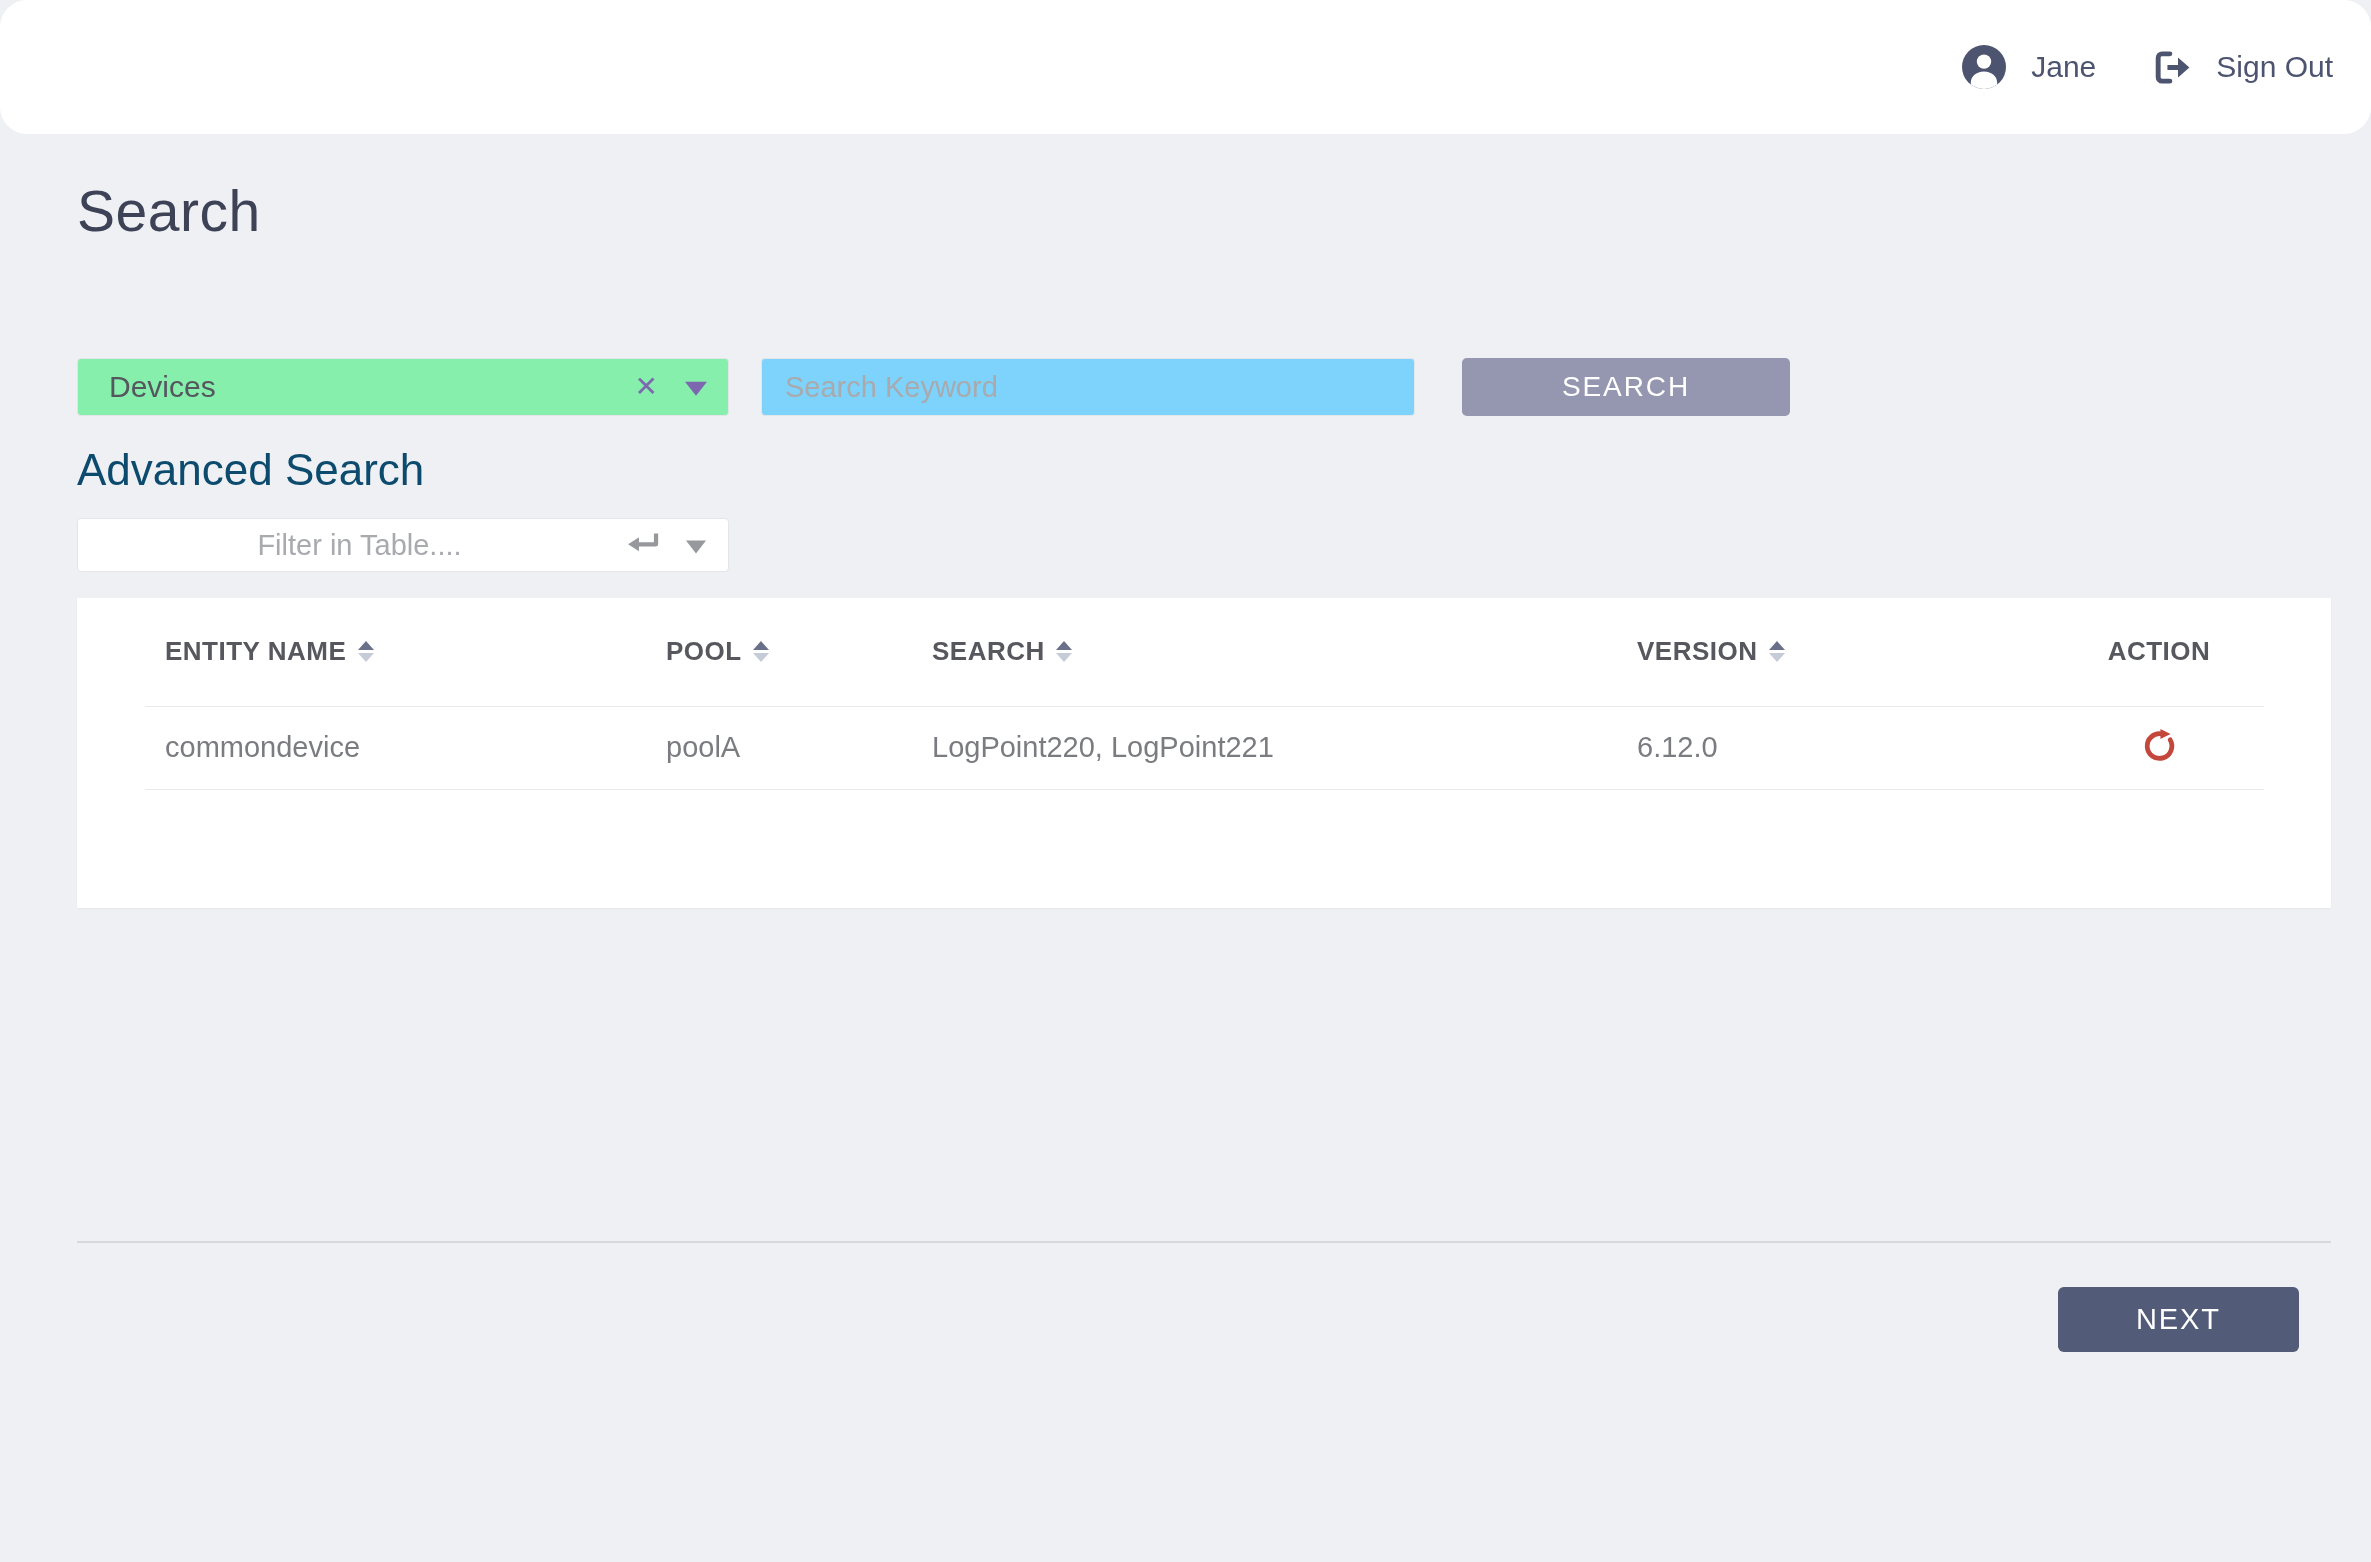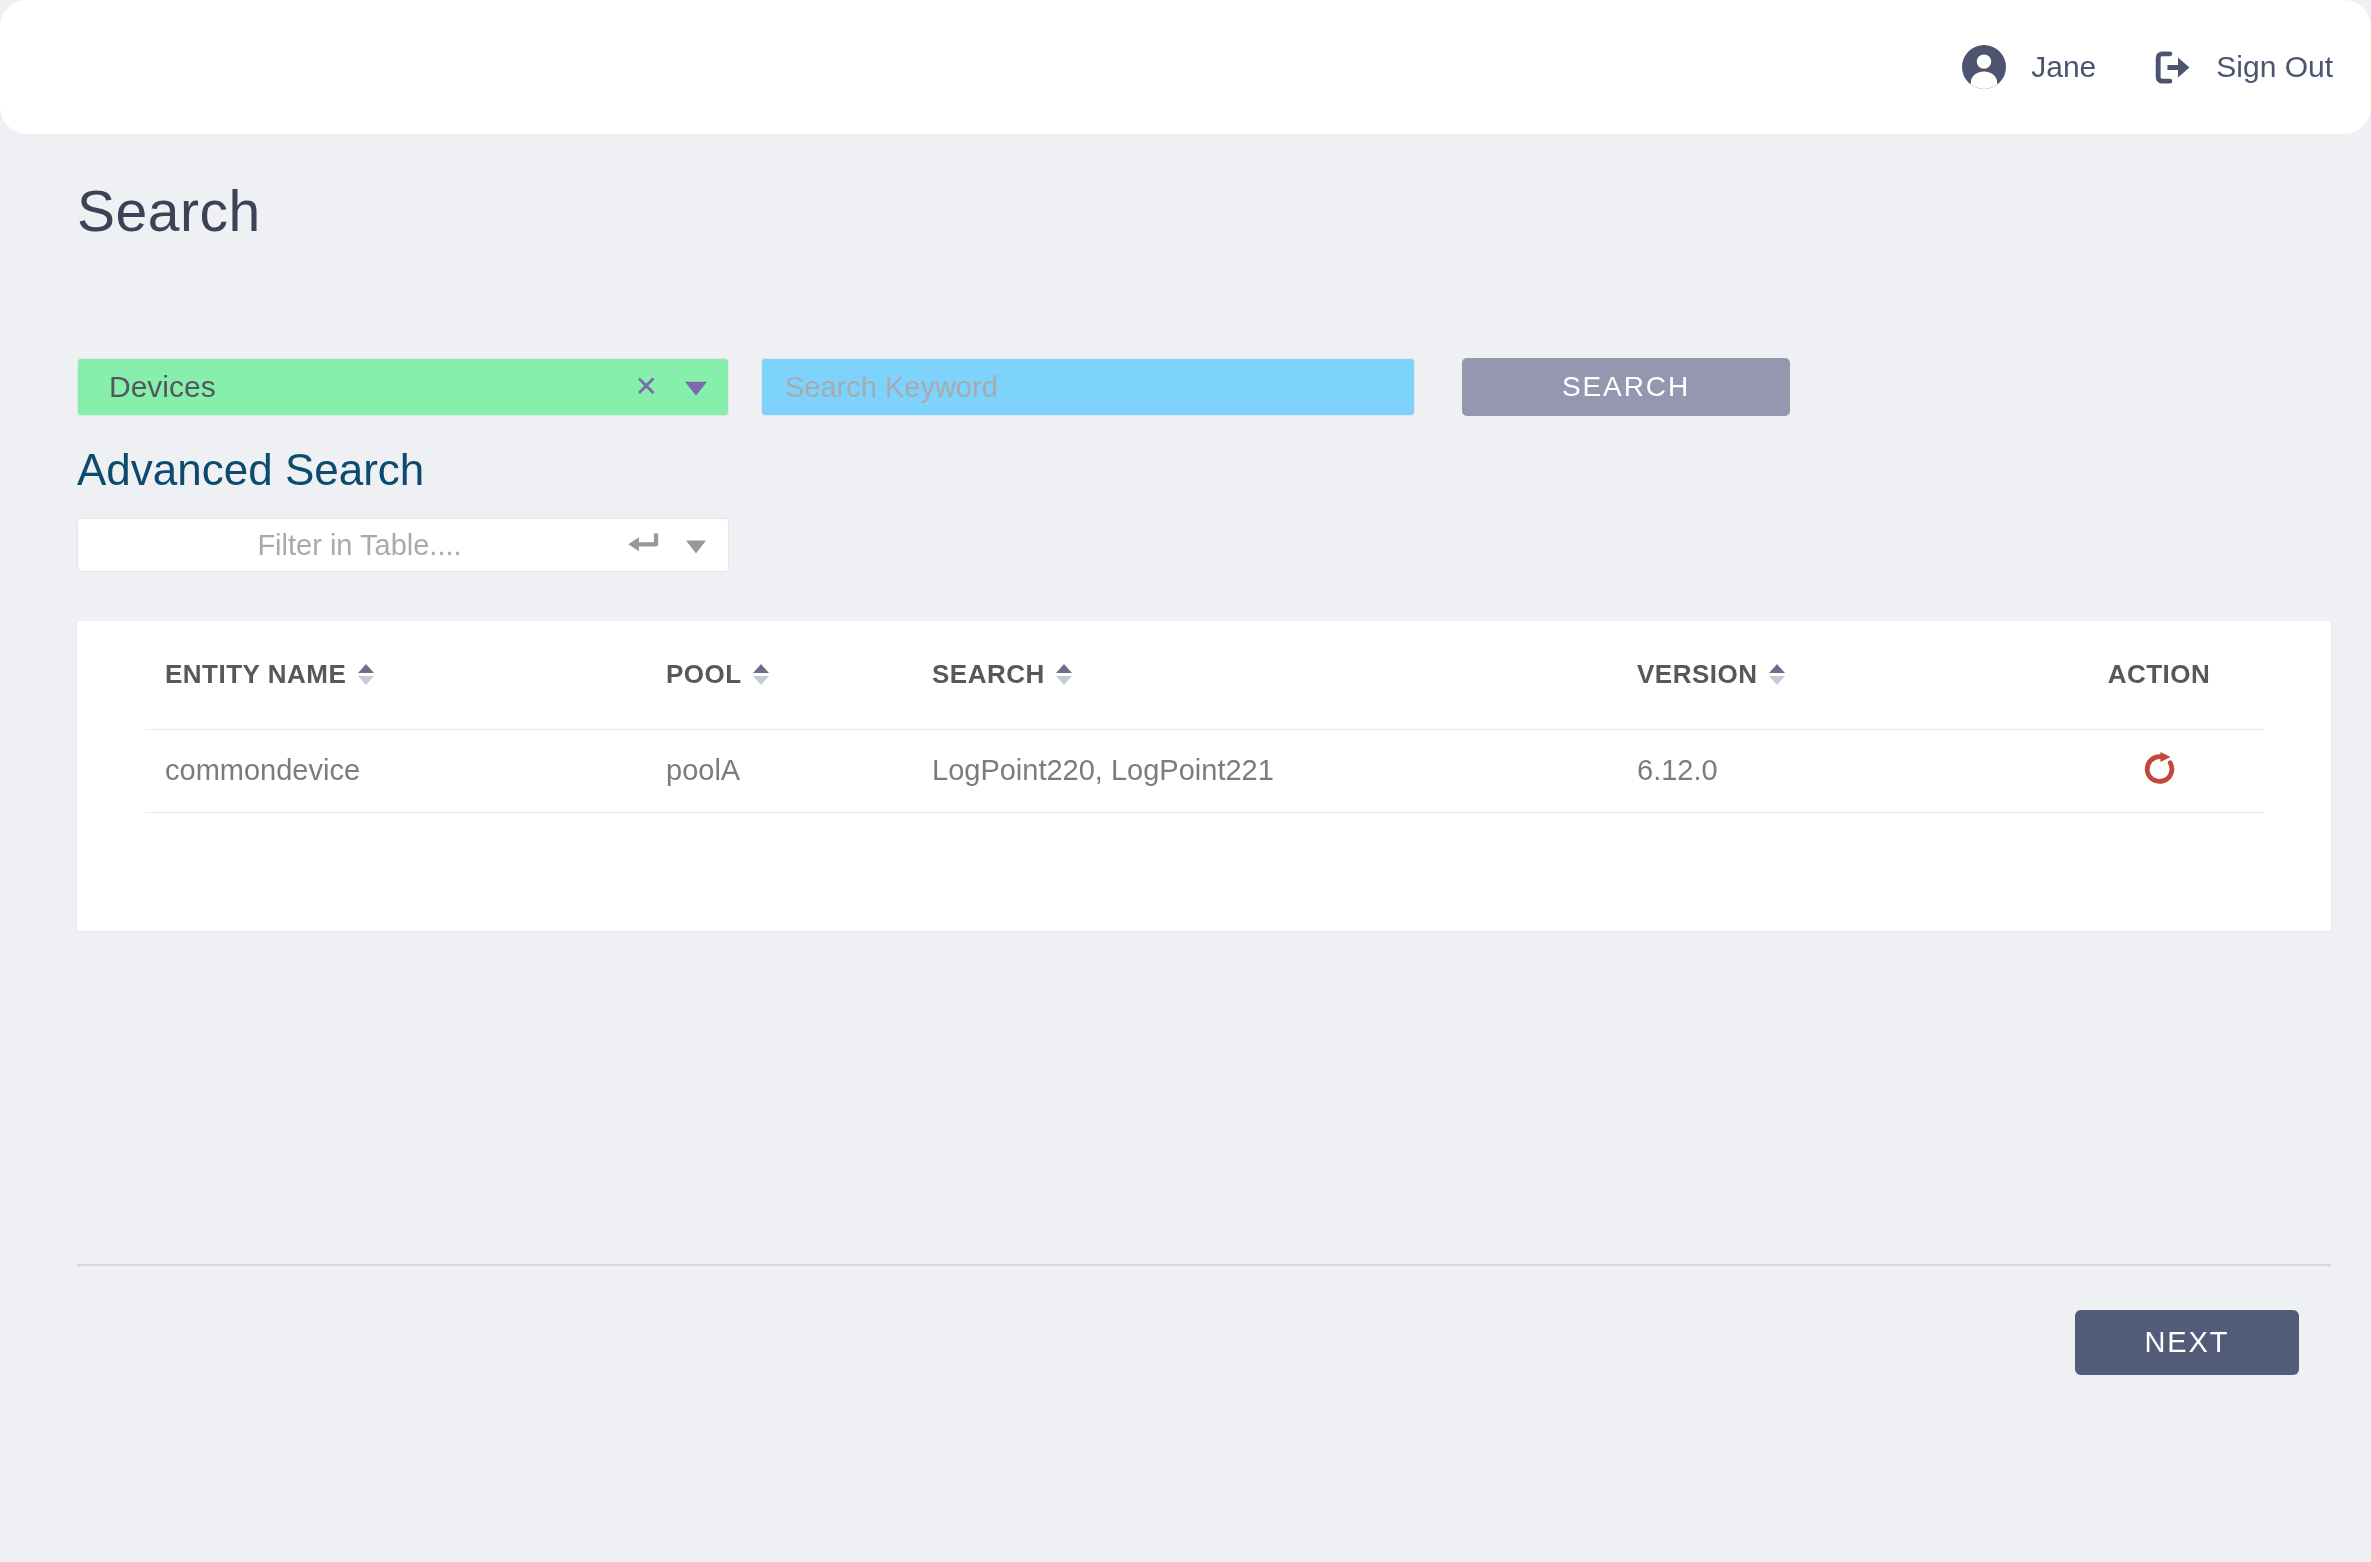--- a/index.html
+++ b/index.html
@@ -95,21 +95,21 @@
   .enter-icon { position:absolute; right:68px; top:50%; transform:translateY(-50%); width:37px; height:33px; }
   .filter-tri {
     position:absolute; right:23px; top:50%; transform:translateY(-35%);
     width:0; height:0;
     border-left:10.6px solid transparent; border-right:10.6px solid transparent;
     border-top:13.5px solid #97989c; cursor:pointer;
   }
 
   
   .card {
-    margin-top:49px; width:2254px; height:310px;
+    margin-top:26px; width:2254px; height:310px;
     background:#ffffff; box-shadow:0 1px 1.9px rgba(0,0,0,0.04);
   }
   .table-inner { margin:0 68px; width:2118px; }
   table { border-collapse:collapse; width:2118px; table-layout:fixed; }
   col.c1{width:501px;} col.c2{width:266px;} col.c3{width:705px;} col.c4{width:437px;} col.c5{width:210px;}
   thead th {
     height:108px; text-align:left; vertical-align:middle;
     font-size:26px; font-weight:700; letter-spacing:0.5px; color:#57585e;
     padding-left:20px; border-bottom:1.9px solid #e9eaec;
     cursor:pointer; white-space:nowrap;
@@ -134,21 +134,21 @@
     border-left:8.7px solid transparent; border-right:8.7px solid transparent;
     border-top:9.7px solid #c6cbd8;
   }
   .redo-btn { background:none; border:none; cursor:pointer; padding:0; line-height:0; }
   .redo-svg { width:37px; height:37px; }
 
   
   .bottom-divider { margin-top:333px; width:2254px; height:1.9px; background:#d7d8db; }
   .footer-row { display:flex; justify-content:flex-end; padding-right:31px; }
   .next-btn {
-    margin-top:44px; width:224px; height:65px;
+    margin-top:44px; width:241px; height:65px;
     background:#525b78; border:none; border-radius:5.8px;
     color:#fff; font-size:29px; letter-spacing:1.9px;
     font-family:"Liberation Sans","DejaVu Sans",sans-serif;
     cursor:pointer;
   }
 </style>
 </head>
 <body>
 
 <div class="page">

